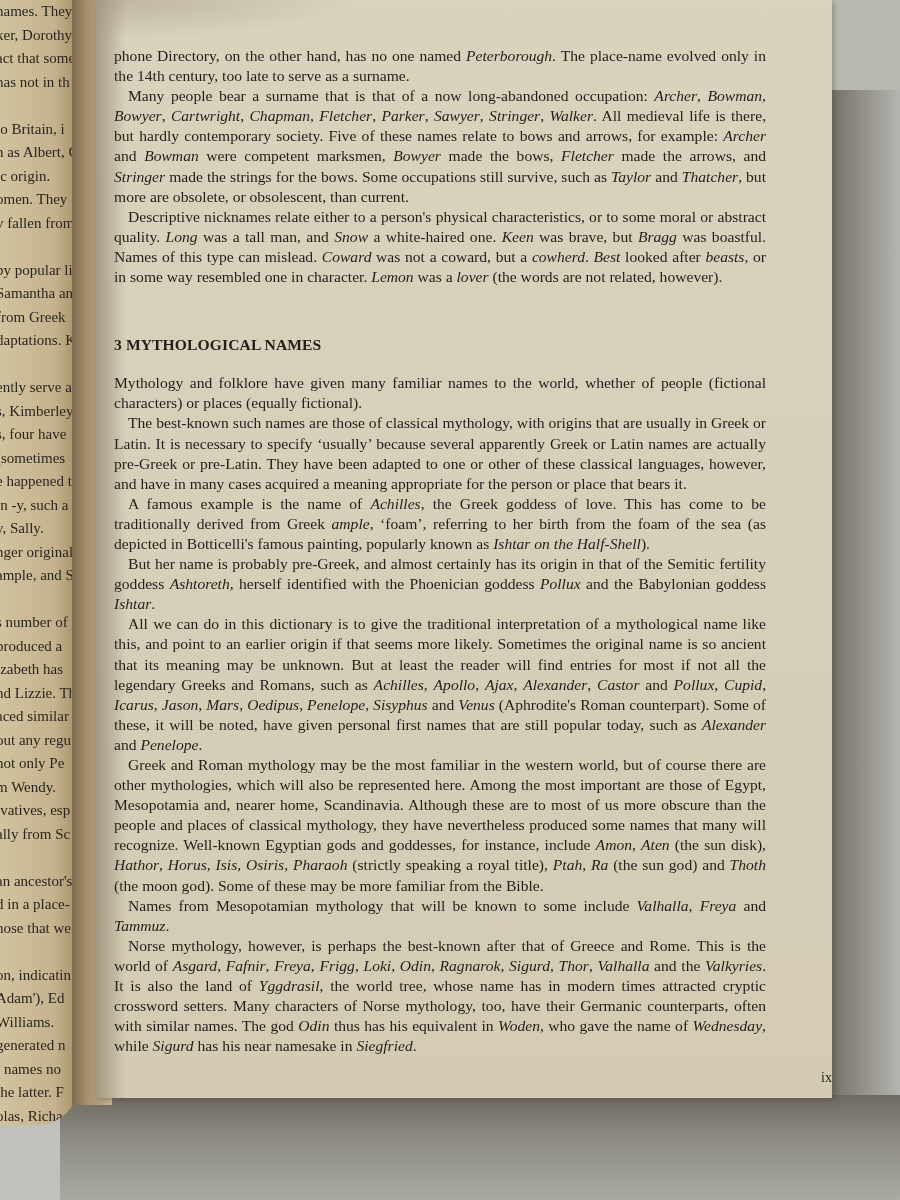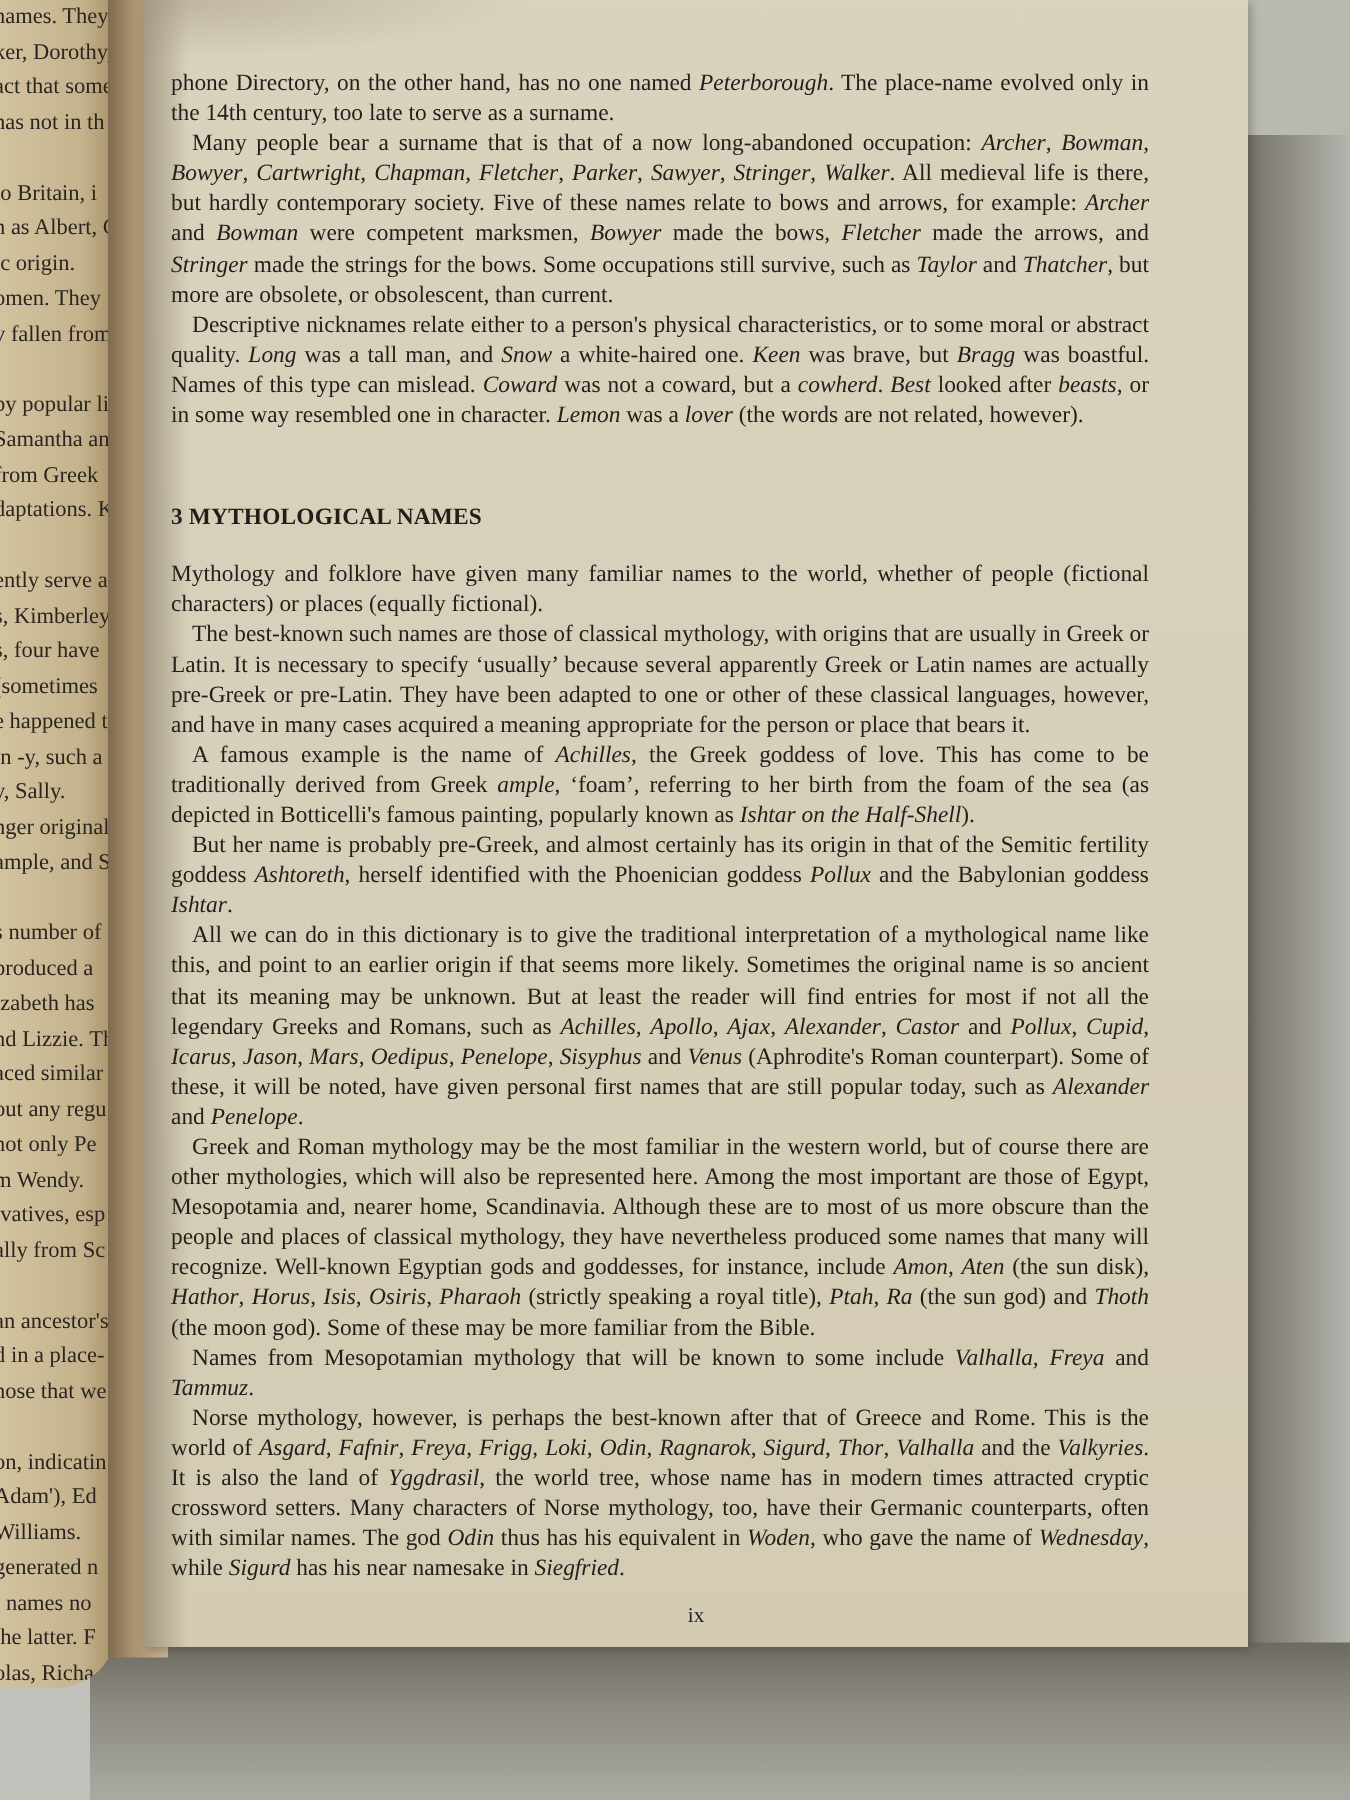--- a/index.html
+++ b/index.html
@@ -51,21 +51,21 @@
   }
   .page-inner p { margin: 0; text-indent: 0; }
   .page-inner p.ind { text-indent: 14px; }
   .page-inner i { font-style: italic; }
   .section-title {
     margin: 48px 0 18px 0; font-weight: bold; font-size: 15.6px;
     letter-spacing: 0.1px; text-align: left;
   }
   .folio {
     position: absolute; left: 0; width: 736px; top: 1070px;
-    text-align: center; font-weight: normal; font-size: 14px; color: #221e1a;
+    text-align: right; font-weight: normal; font-size: 14px; color: #221e1a;
   }
   .spine-shade {
     position: absolute; left: 96px; top: 0; width: 30px; height: 1098px;
     background: linear-gradient(90deg, rgba(70,55,35,0.35), rgba(70,55,35,0));
     pointer-events: none;
   }
   .top-shade {
     position: absolute; left: 96px; top: 0; width: 260px; height: 40px;
     background: radial-gradient(ellipse at 0% 0%, rgba(160,150,130,0.5), rgba(0,0,0,0) 70%);
     pointer-events: none;

